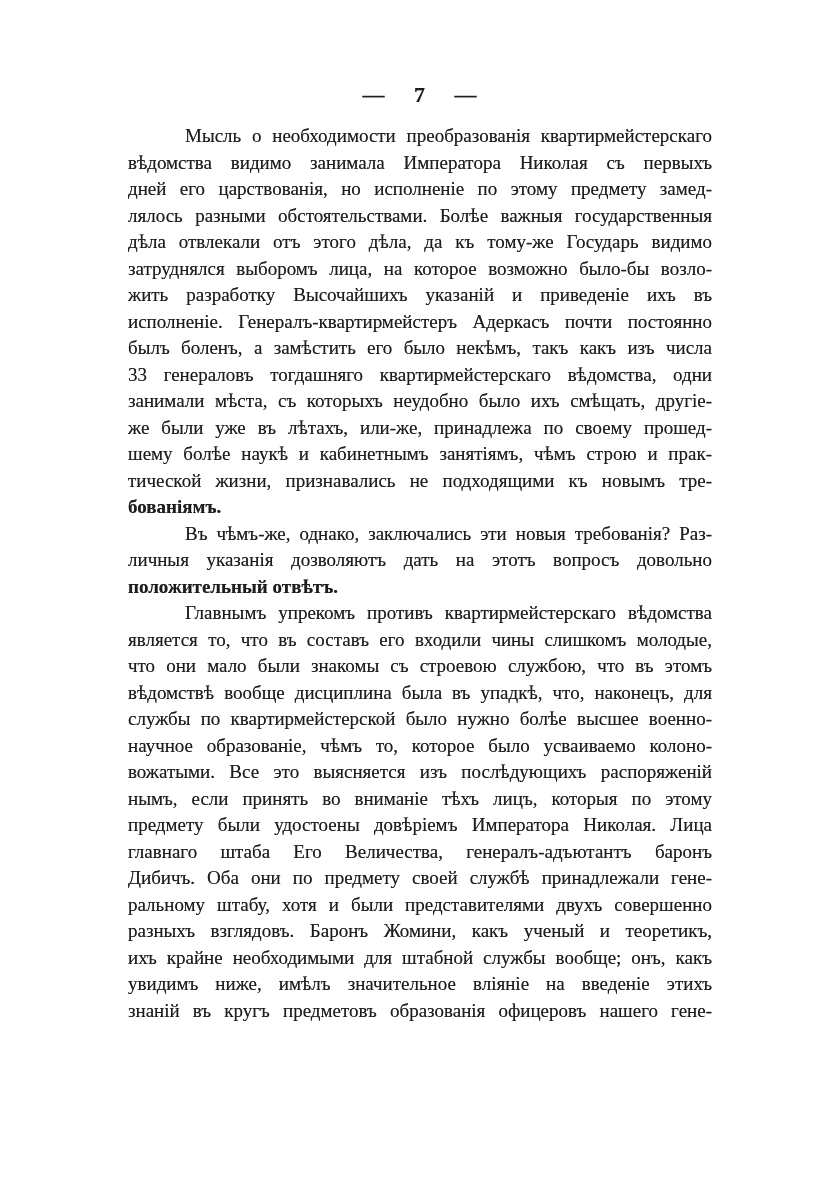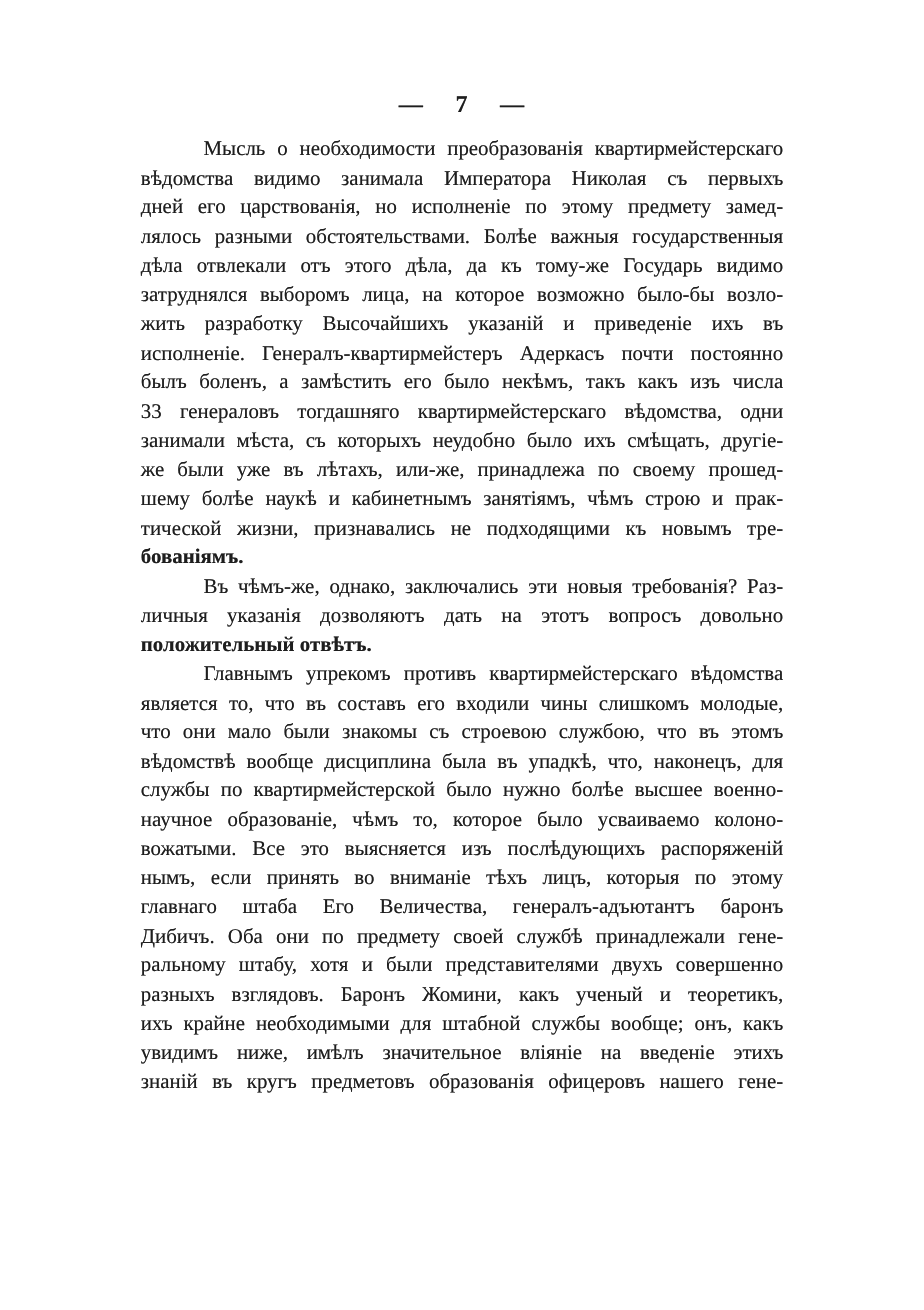--- a/index.html
+++ b/index.html
@@ -69,20 +69,21 @@
       <div class="line" style="">личныя указанія дозволяютъ дать на этотъ вопросъ довольно</div>
       <div class="line unjust" style="">положительный отвѣтъ.</div>
       <div class="line indent" style="">Главнымъ упрекомъ противъ квартирмейстерскаго вѣдомства</div>
       <div class="line" style="">является то, что въ составъ его входили чины слишкомъ молодые,</div>
       <div class="line" style="">что они мало были знакомы съ строевою службою, что въ этомъ</div>
       <div class="line" style="">вѣдомствѣ вообще дисциплина была въ упадкѣ, что, наконецъ, для</div>
       <div class="line" style="">службы по квартирмейстерской было нужно болѣе высшее военно-</div>
       <div class="line" style="">научное образованіе, чѣмъ то, которое было усваиваемо колоно-</div>
       <div class="line" style="">вожатыми. Все это выясняется изъ послѣдующихъ распоряженій</div>
       <div class="line" style="">нымъ, если принять во вниманіе тѣхъ лицъ, которыя по этому</div>
+      <div class="line" style="">предмету были удостоены довѣріемъ Императора Николая. Лица</div>
       <div class="line" style="">главнаго штаба Его Величества, генералъ-адъютантъ баронъ</div>
       <div class="line" style="">Дибичъ. Оба они по предмету своей службѣ принадлежали гене-</div>
       <div class="line" style="">ральному штабу, хотя и были представителями двухъ совершенно</div>
       <div class="line" style="">разныхъ взглядовъ. Баронъ Жомини, какъ ученый и теоретикъ,</div>
       <div class="line" style="">ихъ крайне необходимыми для штабной службы вообще; онъ, какъ</div>
       <div class="line" style="">увидимъ ниже, имѣлъ значительное вліяніе на введеніе этихъ</div>
       <div class="line" style="">знаній въ кругъ предметовъ образованія офицеровъ нашего гене-</div>
     </div>
 </div>
 

